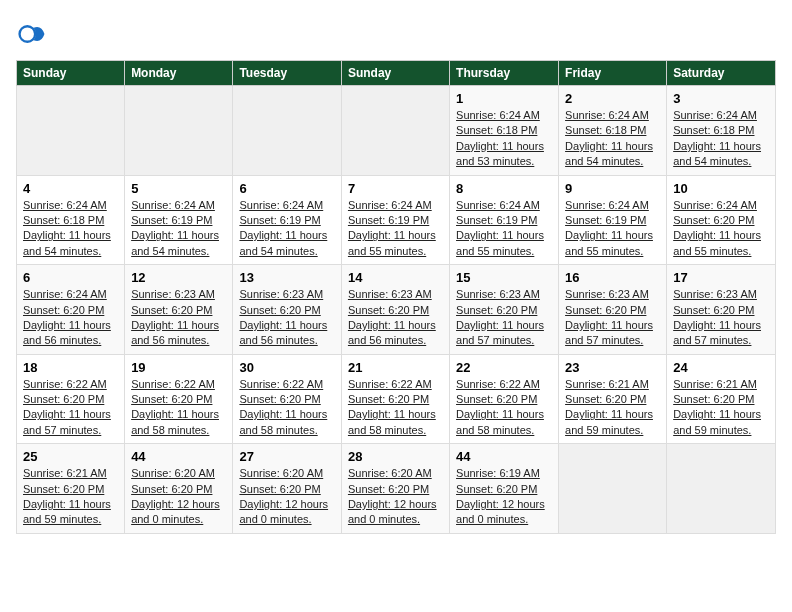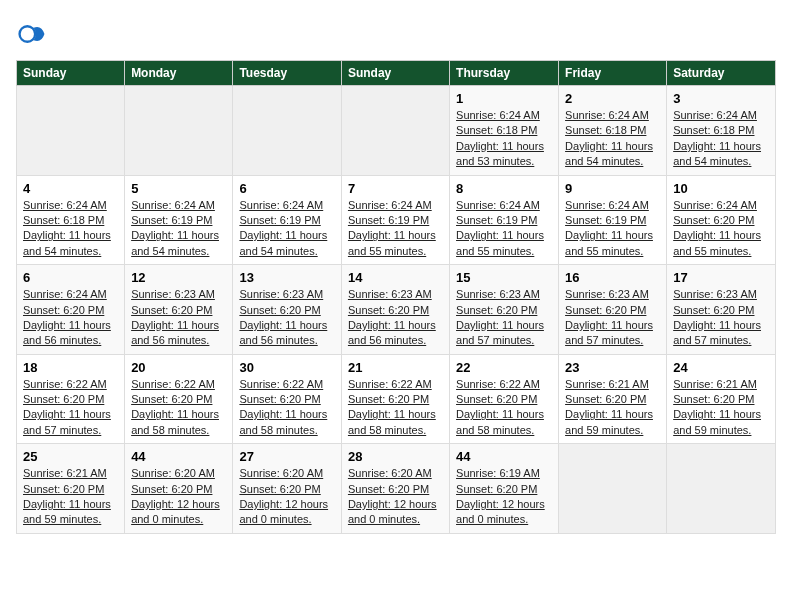--- a/index.html
+++ b/index.html
@@ -250,21 +250,21 @@
       </tr>
       <tr>
         <td>
           <span class="day-number">18</span>
           <div class="day-info" style="white-space: pre-line;">Sunrise: 6:22 AM
 Sunset: 6:20 PM
 Daylight: 11 hours
 and 57 minutes.</div>
         </td>
         <td>
-          <span class="day-number">20</span>
+          <span class="day-number">19</span>
           <div class="day-info" style="white-space: pre-line;">Sunrise: 6:22 AM
 Sunset: 6:20 PM
 Daylight: 11 hours
 and 58 minutes.</div>
         </td>
         <td>
           <span class="day-number">30</span>
           <div class="day-info" style="white-space: pre-line;">Sunrise: 6:22 AM
 Sunset: 6:20 PM
 Daylight: 11 hours

